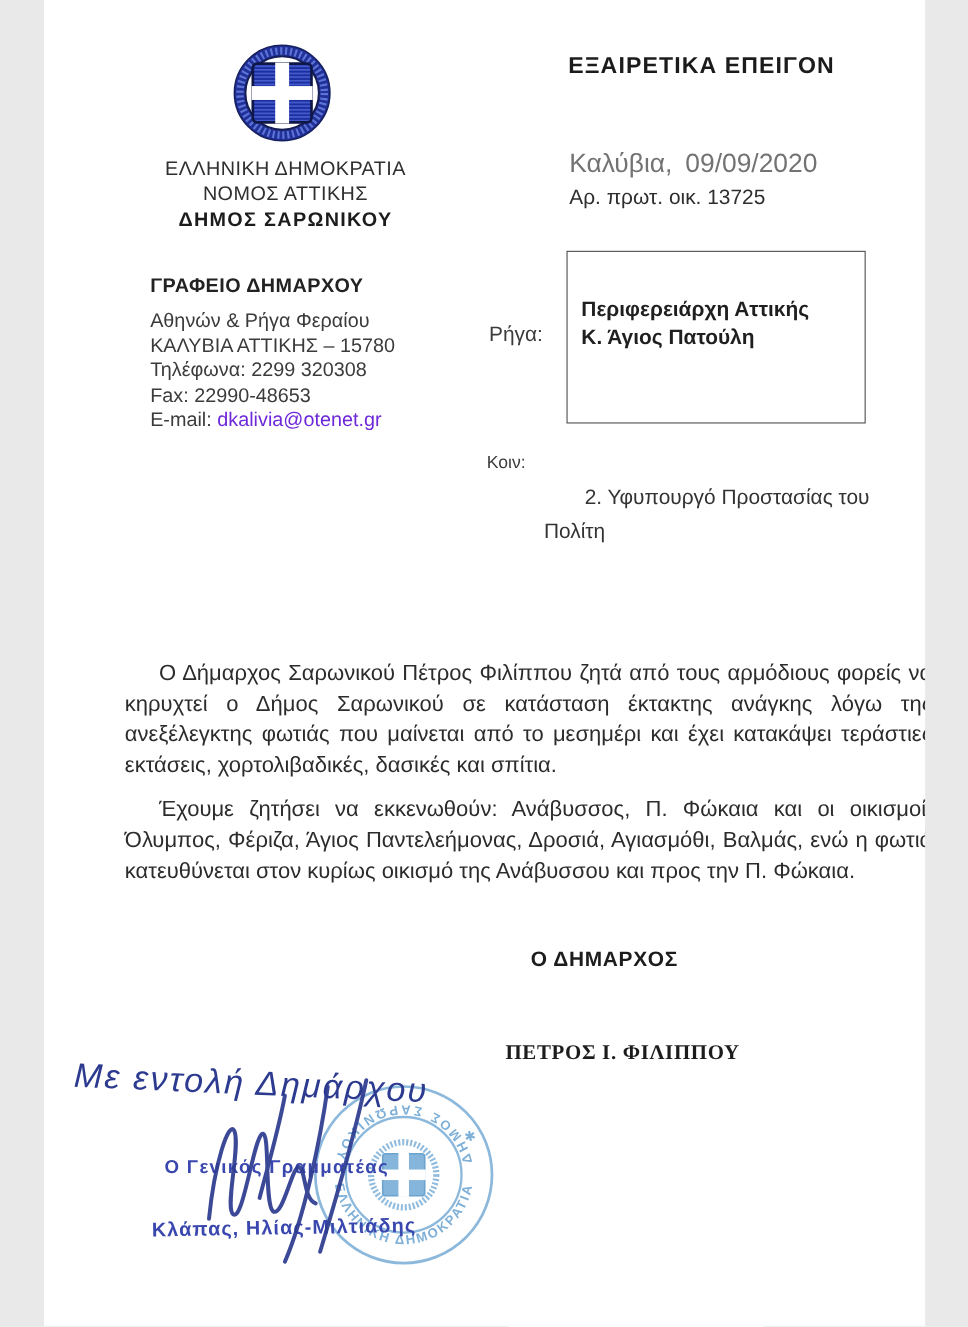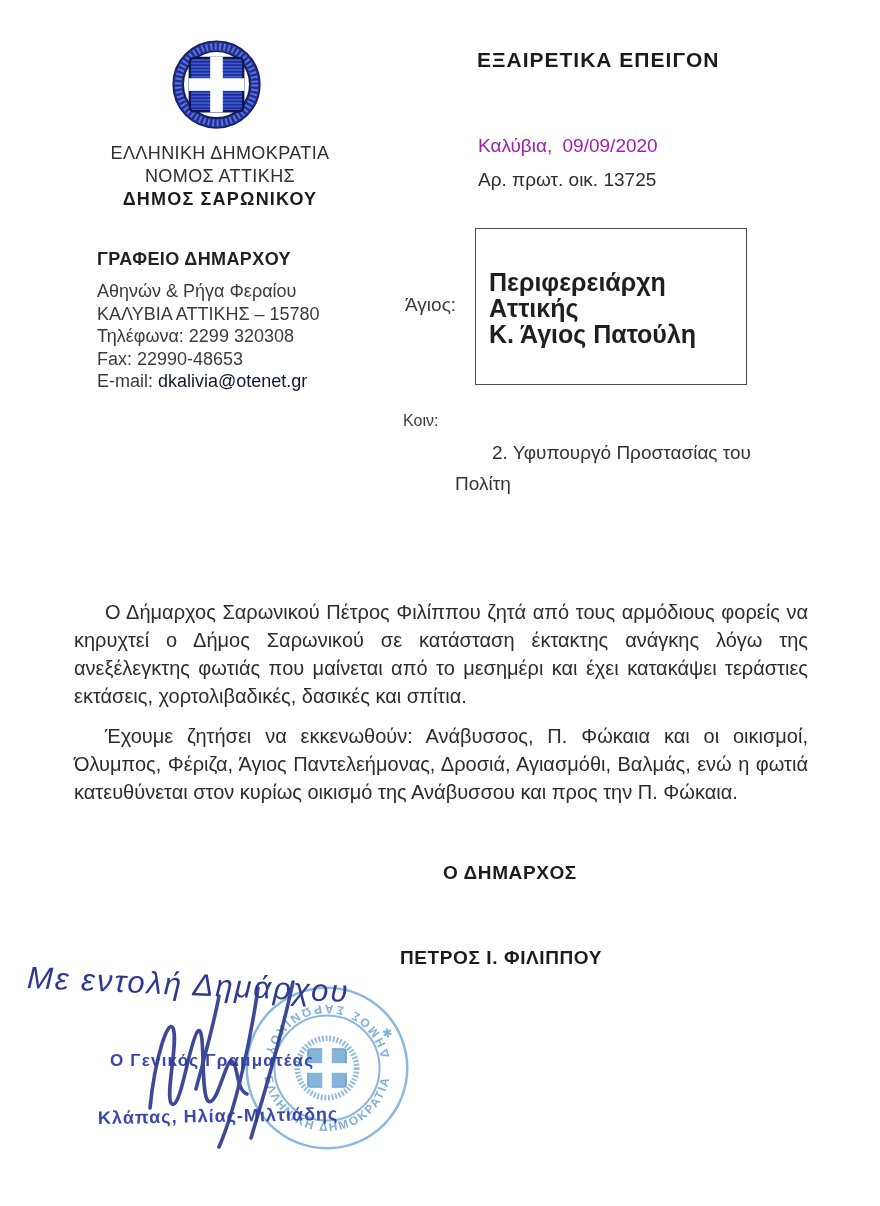--- a/index.html
+++ b/index.html
@@ -1,58 +1,58 @@
 <!DOCTYPE html>
 <html><head>
 <meta charset="utf-8">
 <style>
   html,body{margin:0;padding:0;background:#e9e9e9;}
   .page{
     position:relative;
-    width:880px;height:1206px;
+    width:801px;height:1206px;
     margin:0 auto;
     background:#ffffff;
     font-family:"Liberation Sans","DejaVu Sans",sans-serif;
     color:#2a2a2a;
     overflow:hidden;
   }
   .abs{position:absolute;}
 
   
   .org-block{left:100px;top:142px;width:240px;text-align:center;}
   .org-line{font-size:18px;line-height:23px;color:#2f2f2f;letter-spacing:.4px;}
   .org-line.bold{font-weight:bold;letter-spacing:1.2px;color:#1c1c1c;}
   .urgency{left:477px;top:48px;font-size:21px;font-weight:bold;letter-spacing:1px;color:#1b1b1b;}
-  .place-date{left:478px;top:135px;font-size:19px;color:#a21caf;word-spacing:5px;}
+  .place-date{left:478px;top:135px;font-size:24px;color:#737373;word-spacing:5px;}
   .protocol{left:478px;top:169px;font-size:19px;color:#2e2e2e;}
 
   
   .office-title{left:97px;top:249px;font-size:18px;font-weight:bold;color:#222;letter-spacing:.4px;}
   .office-lines{left:97px;top:280px;width:260px;font-size:18px;line-height:22.5px;color:#3b3b3b;}
-  .email-link{color:#0f172a;text-decoration:none;cursor:pointer;}
+  .email-link{color:#6d28d9;text-decoration:none;cursor:pointer;}
 
   
   .to-label{left:405px;top:294px;font-size:19px;color:#3b3b3b;}
   .to-box{left:475px;top:228px;width:270px;height:155px;border:1.5px solid #4d4d4d;background:#fff;}
-  .to-lines{position:absolute;left:13px;top:40px;font-size:25px;font-weight:bold;line-height:26px;color:#1f1f1f;}
+  .to-lines{position:absolute;left:13px;top:40px;font-size:19px;font-weight:bold;line-height:26px;color:#1f1f1f;}
 
   
   .cc-label{left:403px;top:412px;font-size:16px;color:#3b3b3b;}
   .cc-0{left:478px;top:411px;font-size:19px;color:#333;}
   .cc-1{left:492px;top:442px;font-size:19px;color:#333;}
   .cc-2{left:455px;top:473px;font-size:19px;color:#333;}
 
   
   .body-text{left:62px;top:586px;width:758px;font-size:20px;line-height:28px;
     text-align:justify;color:#2c2c2c;}
   .body-text p{margin:12px;text-indent:31px;}
 
   
   .mayor-title{left:443px;top:862px;font-size:19px;font-weight:bold;letter-spacing:.6px;color:#1c1c1c;}
-  .mayor-name{left:400px;top:947px;font-size:19px;font-weight:bold;letter-spacing:.6px;color:#1c1c1c;}
+  .mayor-name{left:420px;top:947px;font-size:19px;font-weight:bold;letter-spacing:.6px;color:#1c1c1c;font-family:Liberation Serif, serif;}
 
   
   .hand-note{left:28px;top:960px;font-size:31px;font-style:italic;letter-spacing:2px;
     color:#2c3a8f;transform:rotate(2.5deg);transform-origin:left top;white-space:nowrap;}
   .sec-title{left:110px;top:1051px;font-size:17px;font-weight:bold;letter-spacing:1.2px;color:#3947ae;white-space:nowrap;}
   .sec-name{left:98px;top:1106px;font-size:18px;font-weight:bold;letter-spacing:1px;color:#3947ae;
     transform:rotate(-1deg);white-space:nowrap;}
   .stamp-svg{left:241px;top:982px;}
   .sig-svg{left:0;top:0;pointer-events:none;}
 </style>
@@ -94,21 +94,21 @@
   <div class="abs office-lines">
     <div>Αθηνών &amp; Ρήγα Φεραίου</div>
     <div>ΚΑΛΥΒΙΑ ΑΤΤΙΚΗΣ – 15780</div>
     <div>Τηλέφωνα: 2299 320308</div>
     <div>Fax: 22990-48653</div>
     <div>
       <span>E-mail: </span><span class="email-link">dkalivia@otenet.gr</span>
     </div>
   </div>
 
-  <div class="abs to-label">Άγιος:</div>
+  <div class="abs to-label">Ρήγα:</div>
   <div class="abs to-box">
     <div class="to-lines">
       <div>Περιφερειάρχη Αττικής</div>
       <div>Κ. Άγιος Πατούλη</div>
     </div>
   </div>
 
   <div class="abs cc-label">Κοιν:</div>
   <div class="abs cc-1">2. Υφυπουργό Προστασίας του</div>
   <div class="abs cc-2">Πολίτη</div>

